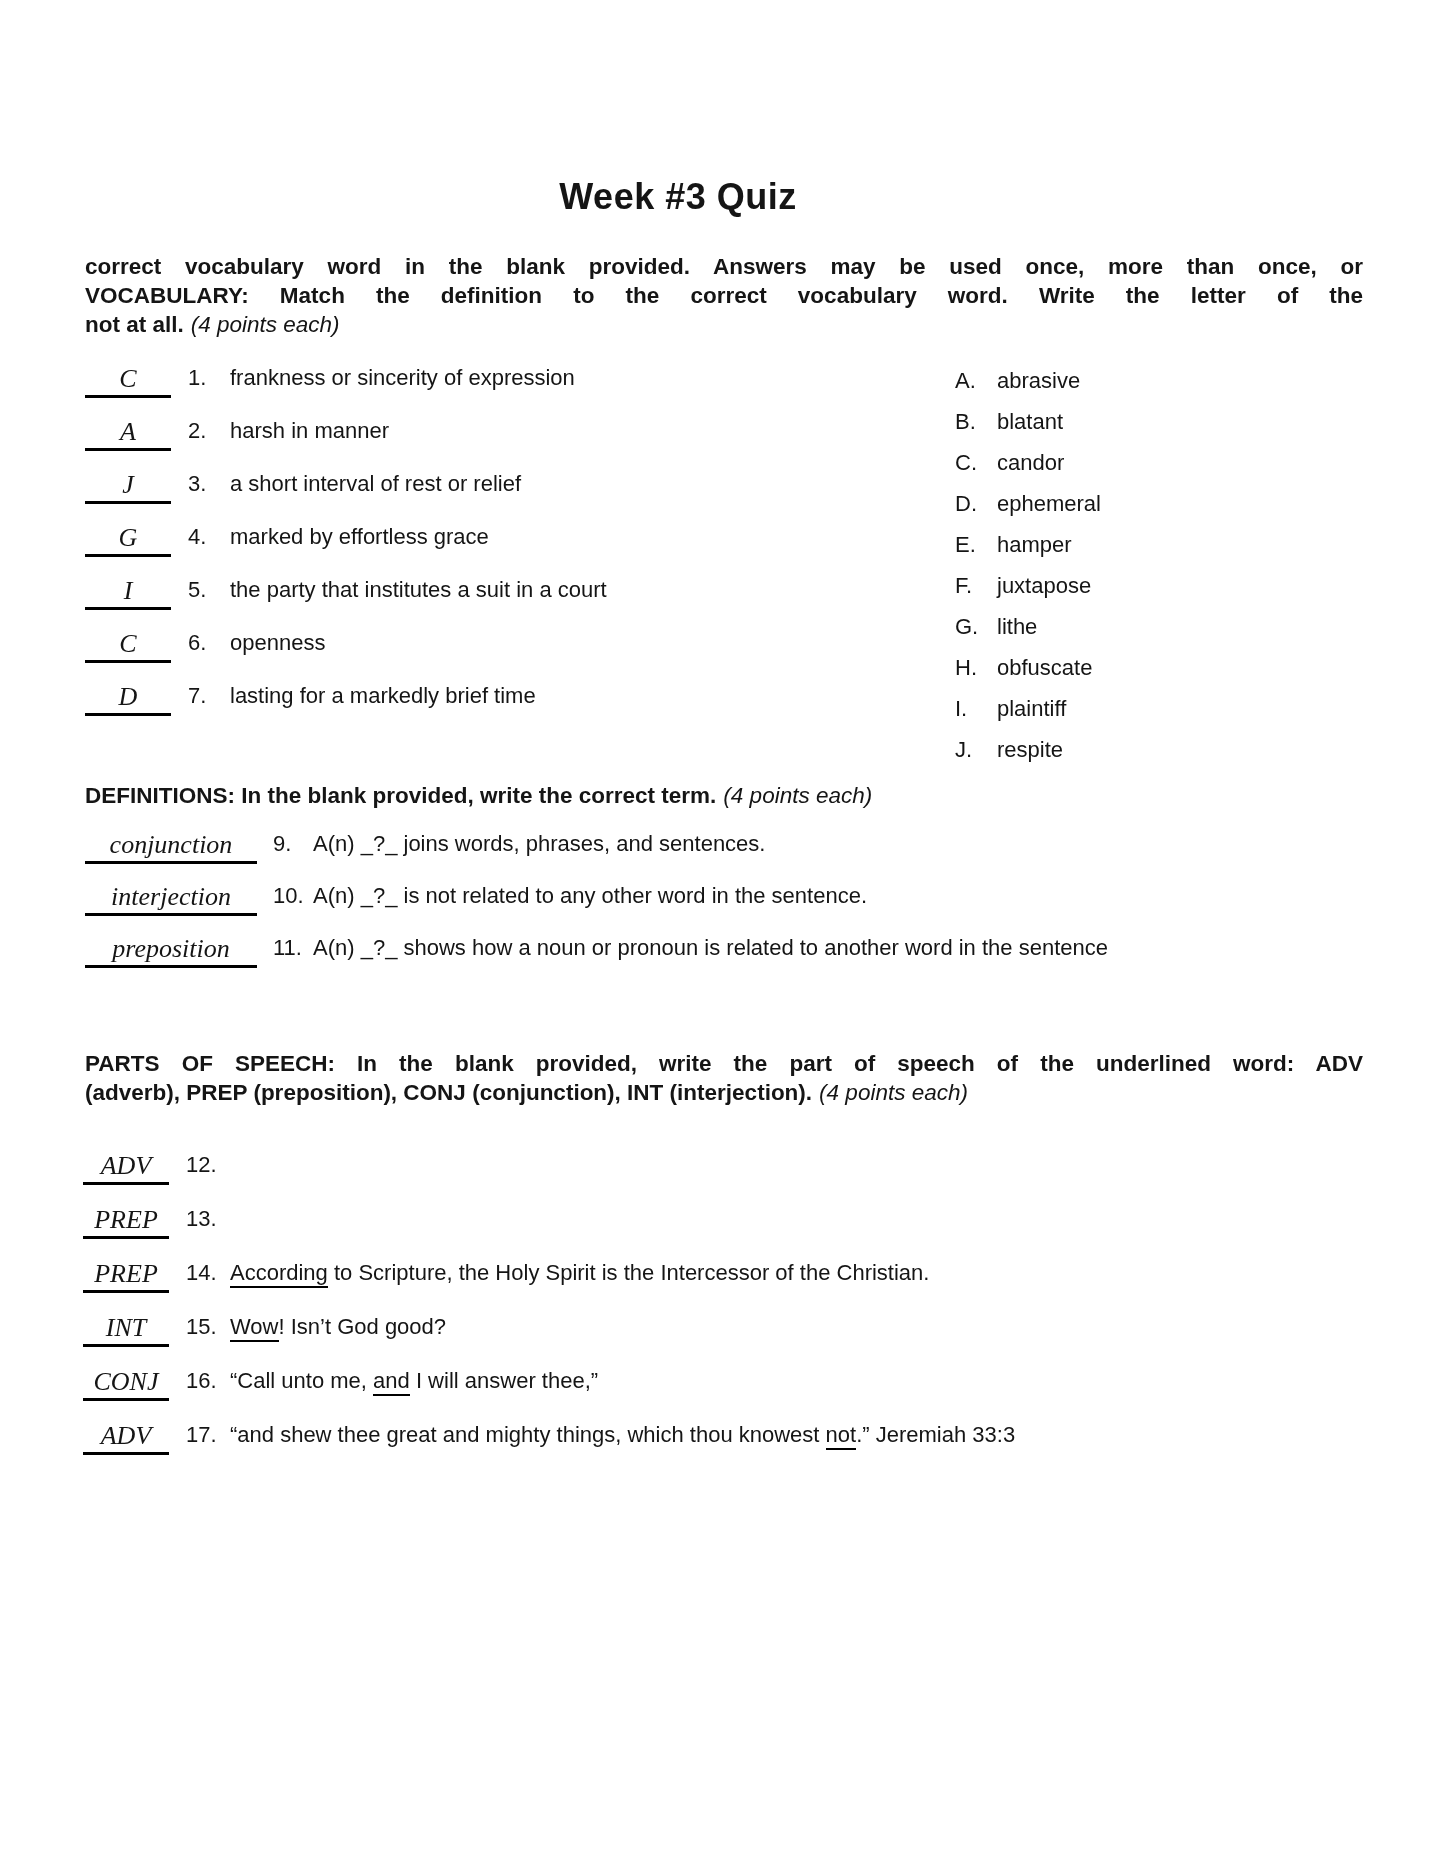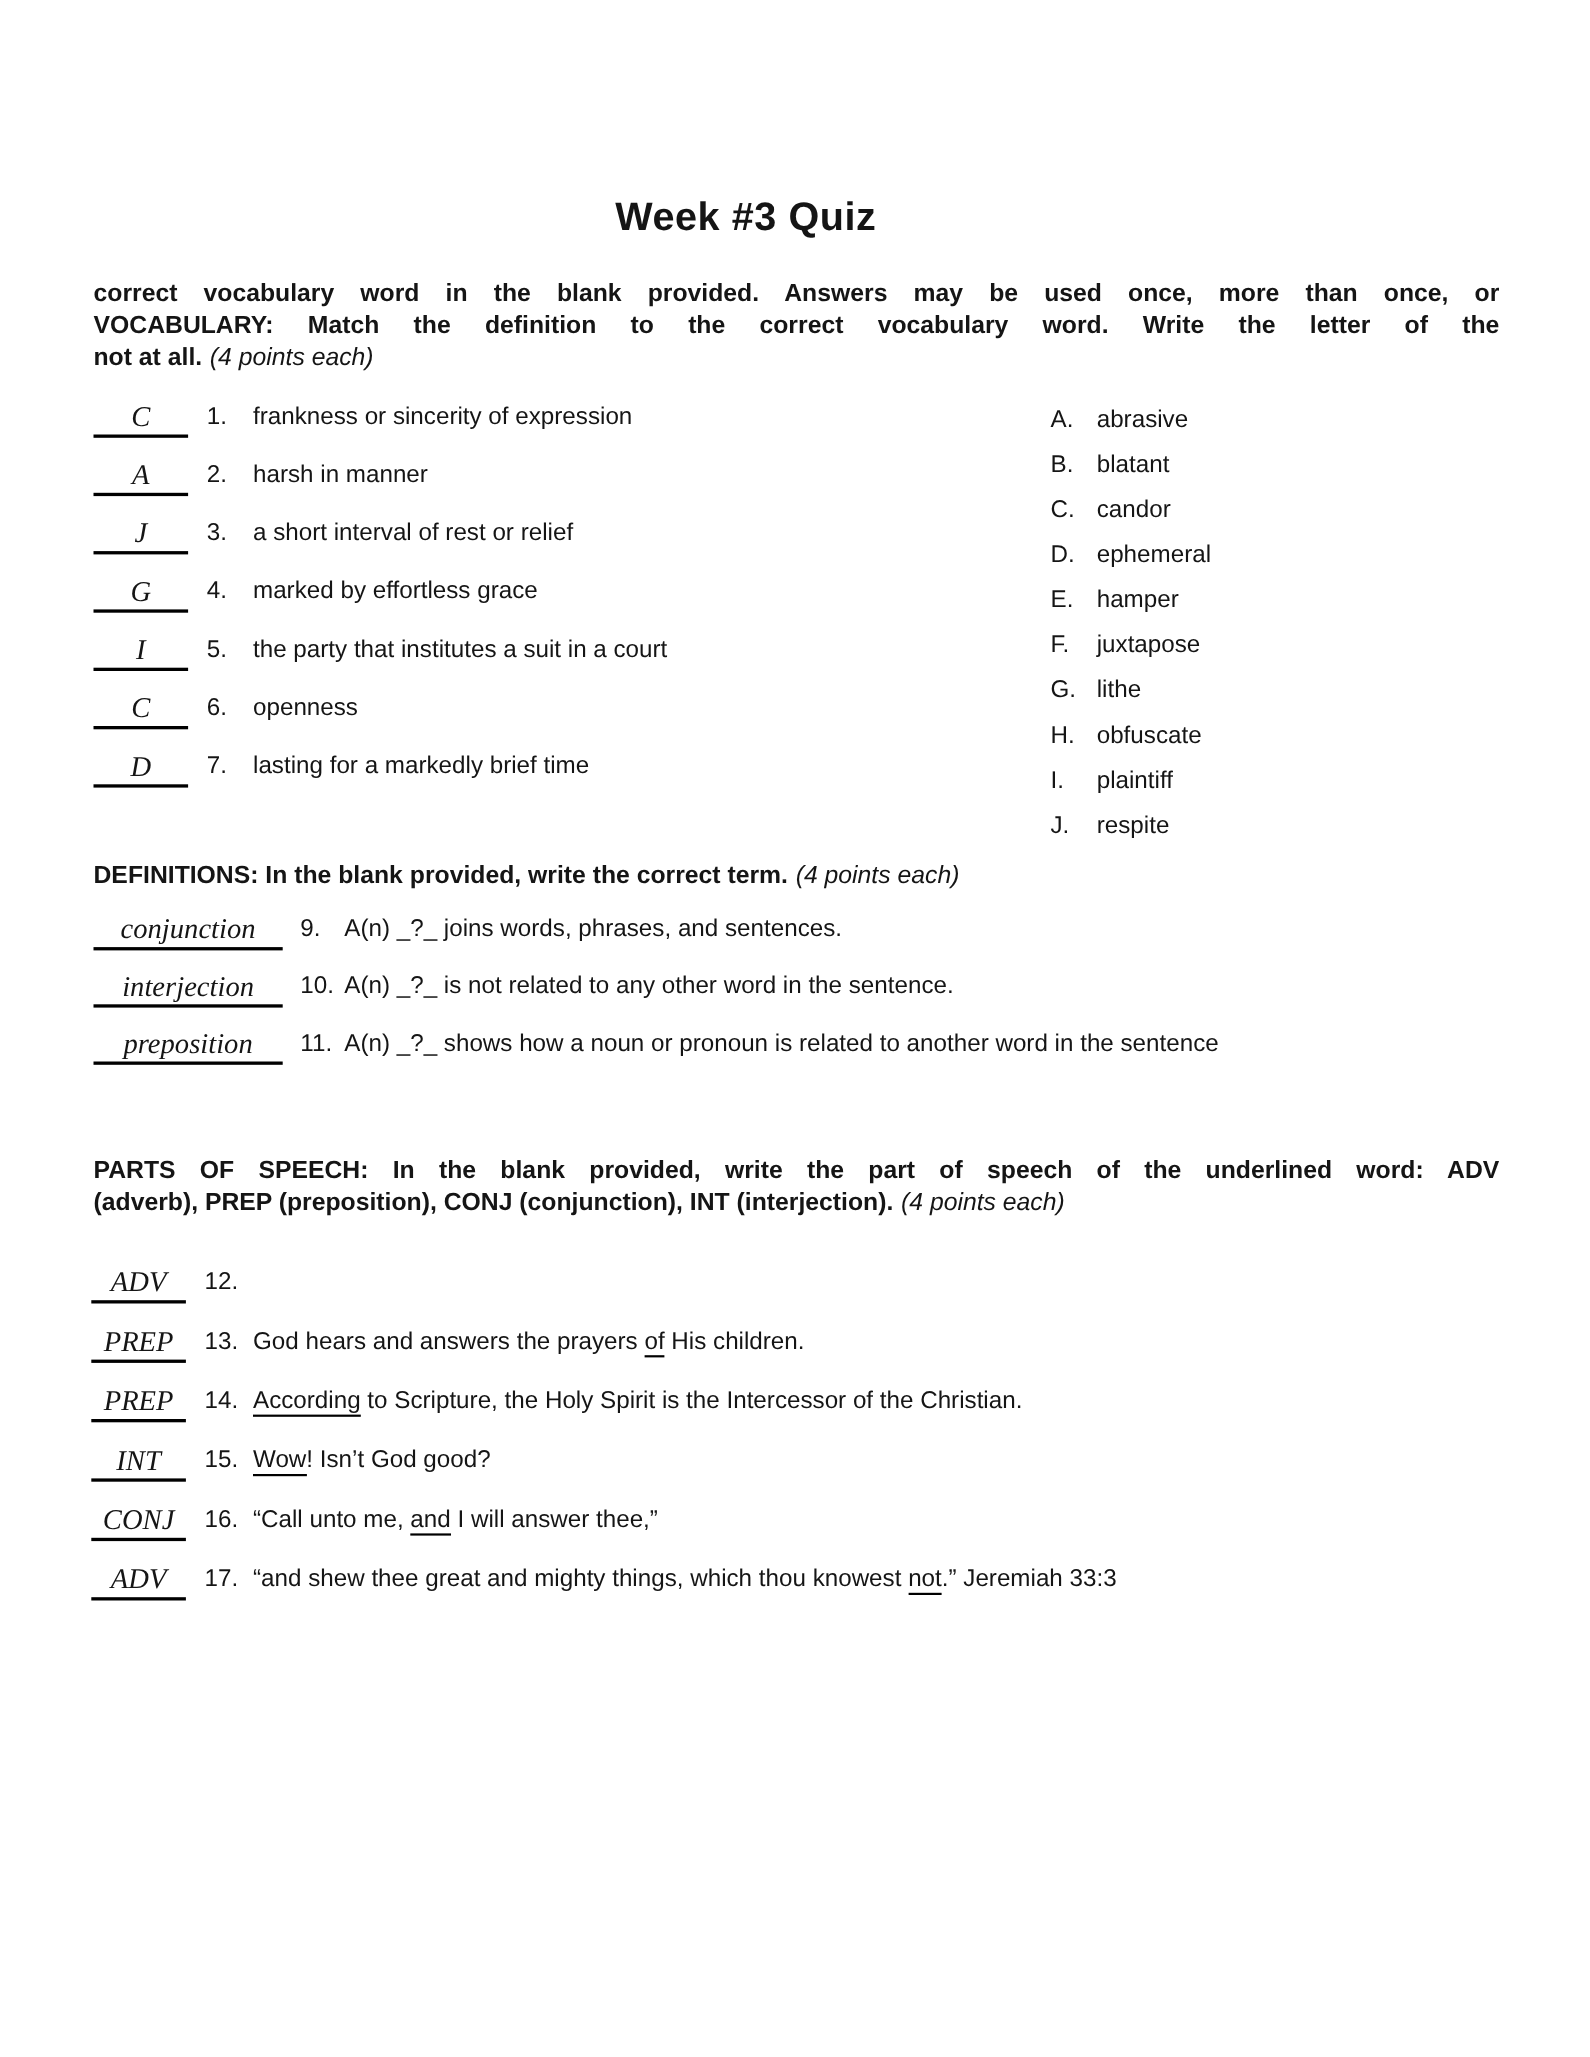--- a/index.html
+++ b/index.html
@@ -183,21 +183,20 @@
   </div>
 
   <div class="q-col" id="pos-questions">
     <div class="q-row">
       <span class="blank pos-blank">ADV</span>
       <span class="q-num p-num">12.</span>
     </div>
     <div class="q-row">
       <span class="blank pos-blank">PREP</span>
       <span class="q-num p-num">13.</span>
-      <span class="q-text"><span>God hears and answers the prayers </span><span class="u">of</span><span> His children.</span></span>
     </div>
     <div class="q-row">
       <span class="blank pos-blank">PREP</span>
       <span class="q-num p-num">14.</span>
       <span class="q-text"><span></span><span class="u">According</span><span> to Scripture, the Holy Spirit is the Intercessor of the Christian.</span></span>
     </div>
     <div class="q-row">
       <span class="blank pos-blank">INT</span>
       <span class="q-num p-num">15.</span>
       <span class="q-text"><span></span><span class="u">Wow</span><span>! Isn’t God good?</span></span>

